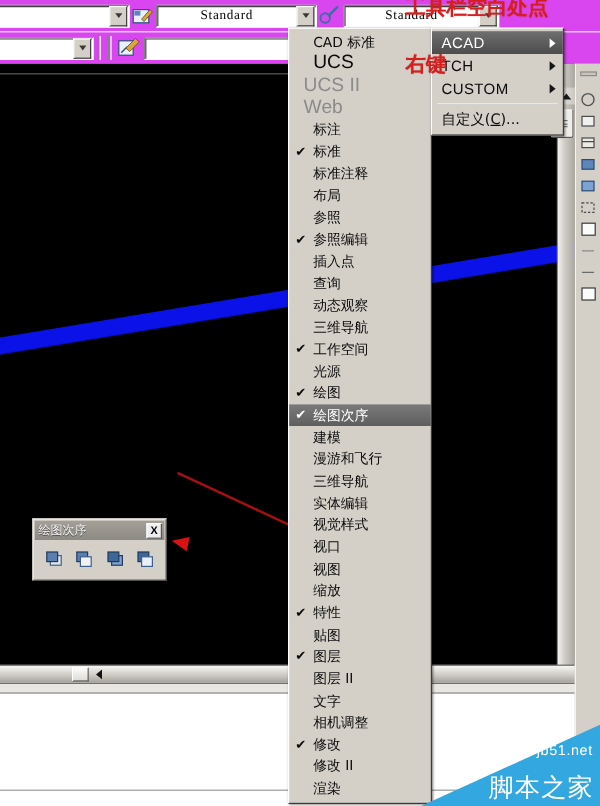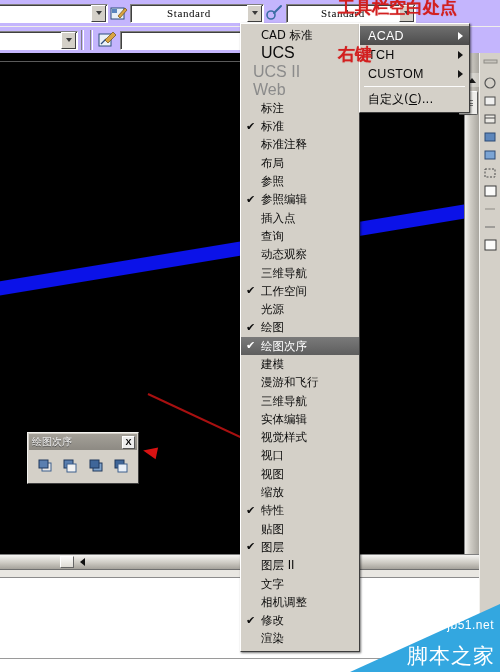--- a/index.html
+++ b/index.html
@@ -11,21 +11,21 @@
   }
   #root {
     position: relative;
     width: 500px; height: 672px;
     background: #d4d0c8;
   }
 
   
   .toolbar-row {
     position: absolute; left: 0; width: 500px;
-    background: #c4b5fd;
+    background: #d946ef;
     display: flex; align-items: center;
   }
   #toolbar-row-1 { top: 0; height: 26px; }
   #toolbar-row-2 { top: 26px; height: 27px; border-top: 1px solid #efeeea; }
 
   .tb-sep {
     width: 3px; height: 20px; margin: 0 3px;
     border-left: 1px solid #808080;
     border-right: 1px solid #fff;
   }
@@ -624,20 +624,23 @@
         <span>文字</span>
       </div>
       <div class="mi">
         <span>相机调整</span>
       </div>
       <div class="mi">
         <span class="chk">✔</span>
         <span>修改</span>
       </div>
       <div class="mi">
+        <span>修改 II</span>
+      </div>
+      <div class="mi">
         <span>渲染</span>
       </div>
     </div>
 
   <div id="submenu">
       <div class="smi latin selected">
         <span>ACAD</span>
         <span class="sub-arrow"></span>
       </div>
       <div class="smi latin">

